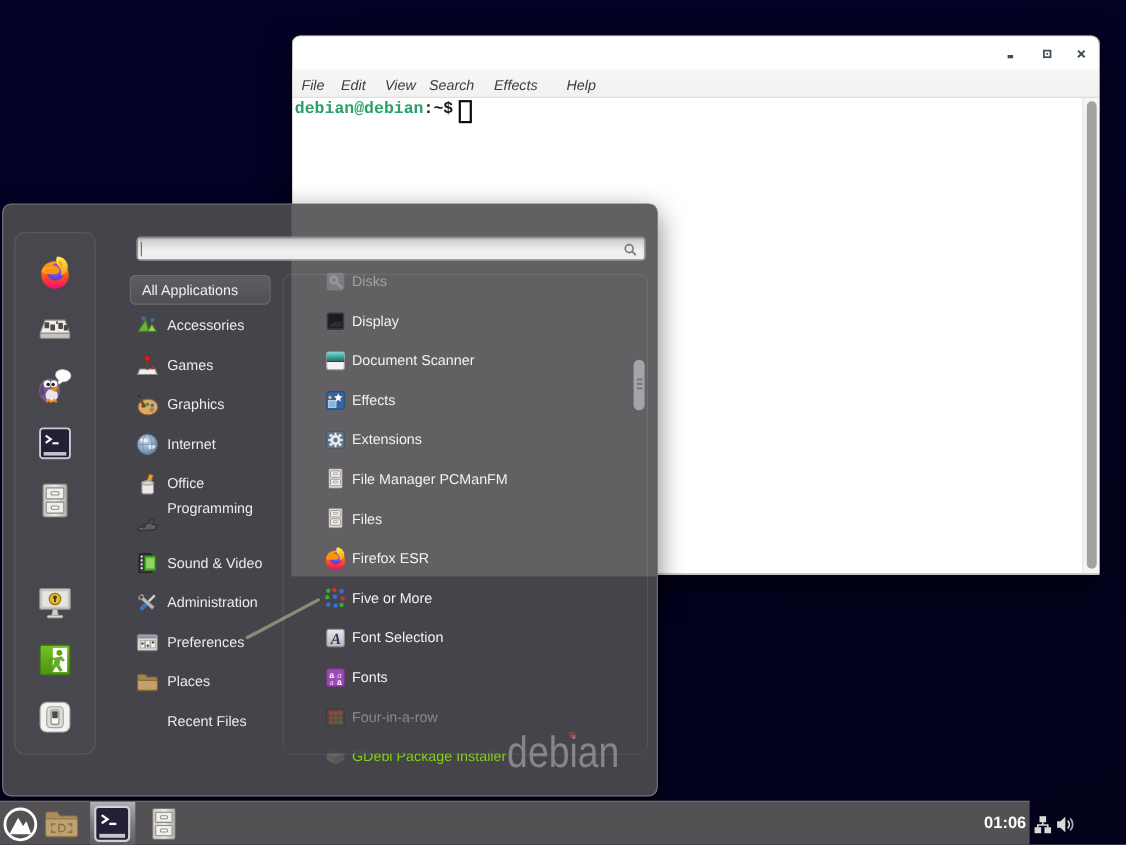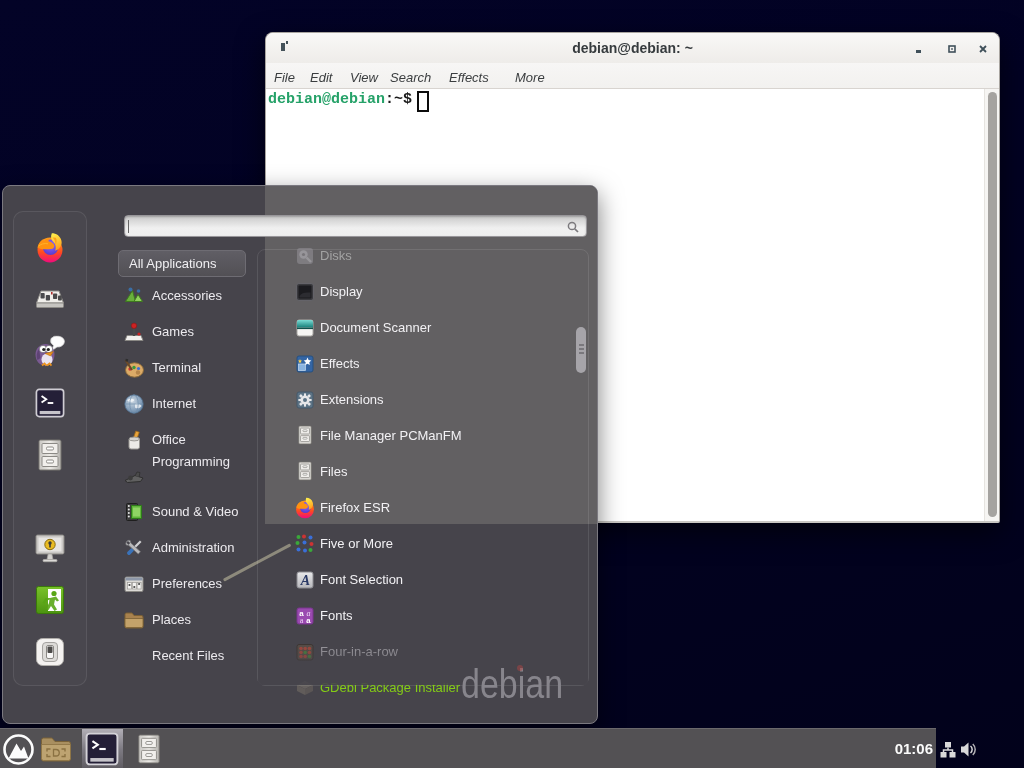--- a/index.html
+++ b/index.html
@@ -57,43 +57,38 @@
   
   #taskbar{left:0;top:728px;width:936px;height:40px;background:#535154;border-top:1px solid #6b696c;box-sizing:border-box;}
   #launch{left:82px;top:0;width:41px;height:40px;
         background:linear-gradient(#b2afb6,#7e7b83 50%,#5e5b61);}
   #clock{right:3px;top:11px;font-size:15px;font-weight:bold;color:#fbfbfb;}
 </style>
 </head>
 <body>
 
 <div id="term" class="abs">
-  <div id="titlebar" class="abs">
-    <div id="title" class="abs">debian@debian: ~</div>
-    <div id="ticon" class="abs"></div>
-      <div id="ticon2" class="abs"></div>
-  </div>
   <svg class="abs wbtn" style="left:648px" width="10" height="10" viewBox="0 0 10 10">
       <rect x="2" y="6" width="5" height="3" fill="#40505a"></rect>
     </svg>
   <svg class="abs wbtn" style="left:681px" width="10" height="10" viewBox="0 0 10 10">
       <rect x="2" y="2" width="6" height="6" fill="none" stroke="#40505a" stroke-width="1.6"></rect>
       <rect x="4.2" y="4.2" width="1.6" height="1.6" fill="#40505a"></rect>
     </svg>
   <svg class="abs wbtn" style="left:712px" width="10" height="10" viewBox="0 0 10 10">
       <path d="M2 2 L8 8 M8 2 L2 8" stroke="#40505a" stroke-width="1.8"></path>
       <circle cx="5" cy="5" r="1.2" fill="#40505a"></circle>
     </svg>
   <div id="menubar" class="abs">
     <span class="mi" style="left:8px">File</span>
     <span class="mi" style="left:44px">Edit</span>
     <span class="mi" style="left:84px">View</span>
     <span class="mi" style="left:124px">Search</span>
     <span class="mi" style="left:183px">Effects</span>
-    <span class="mi" style="left:249px">More</span>
+    <span class="mi" style="left:249px">Help</span>
   </div>
   <div id="tcontent" class="abs">
     <div id="prompt" class="abs"><span class="g">debian@debian</span>:~$</div>
     <div id="cursor" class="abs"></div>
     <div class="abs" style="right:0;top:0;bottom:0;width:14px;background:#f6f5f3;border-left:1px solid #e6e4e0;"></div>
       <div id="tscroll" class="abs"></div>
   </div>
 </div>
 
 <div id="menu" class="abs">
@@ -229,21 +224,21 @@
     <div class="cat" style="top:135px">Games</div>
     <svg class="cic" style="top:171px" viewBox="0 0 22 22">
       <ellipse cx="11.5" cy="13" rx="9" ry="7.2" fill="#dcab67" stroke="#8a6a3a"></ellipse>
       <circle cx="15" cy="15.5" r="2.2" fill="#b5854a"></circle>
       <circle cx="7" cy="12" r="1.7" fill="#cc3333"></circle>
         <circle cx="11" cy="10.5" r="1.7" fill="#3a9a3a"></circle>
         <circle cx="15.5" cy="11.5" r="1.6" fill="#3a6fd8"></circle>
       <path d="M2.5 3 L9 13" stroke="#6a4a2a" stroke-width="2.2"></path>
         <path d="M2.5 3 l2.5 0.5" stroke="#2e2e2e" stroke-width="2.4"></path>
     </svg>
-    <div class="cat" style="top:171px">Terminal</div>
+    <div class="cat" style="top:171px">Graphics</div>
     <svg class="cic" style="top:207px" viewBox="0 0 22 22">
       <defs>
           <radialGradient id="glb" cx="40%" cy="35%" r="75%">
             <stop offset="0%" stop-color="#cdd8e2"></stop>
             <stop offset="60%" stop-color="#8aa3bd"></stop>
             <stop offset="100%" stop-color="#5b7a9a"></stop>
           </radialGradient>
         </defs>
       <circle cx="11" cy="11" r="9.2" fill="url(#glb)" stroke="#51708f" stroke-width="0.8"></circle>
       <path d="M4 7 c3 -2 6 -1.5 7.5 0 c-1 2 -4 2.5 -6 1.5 Z" fill="#f2f5f8" opacity="0.9"></path>

